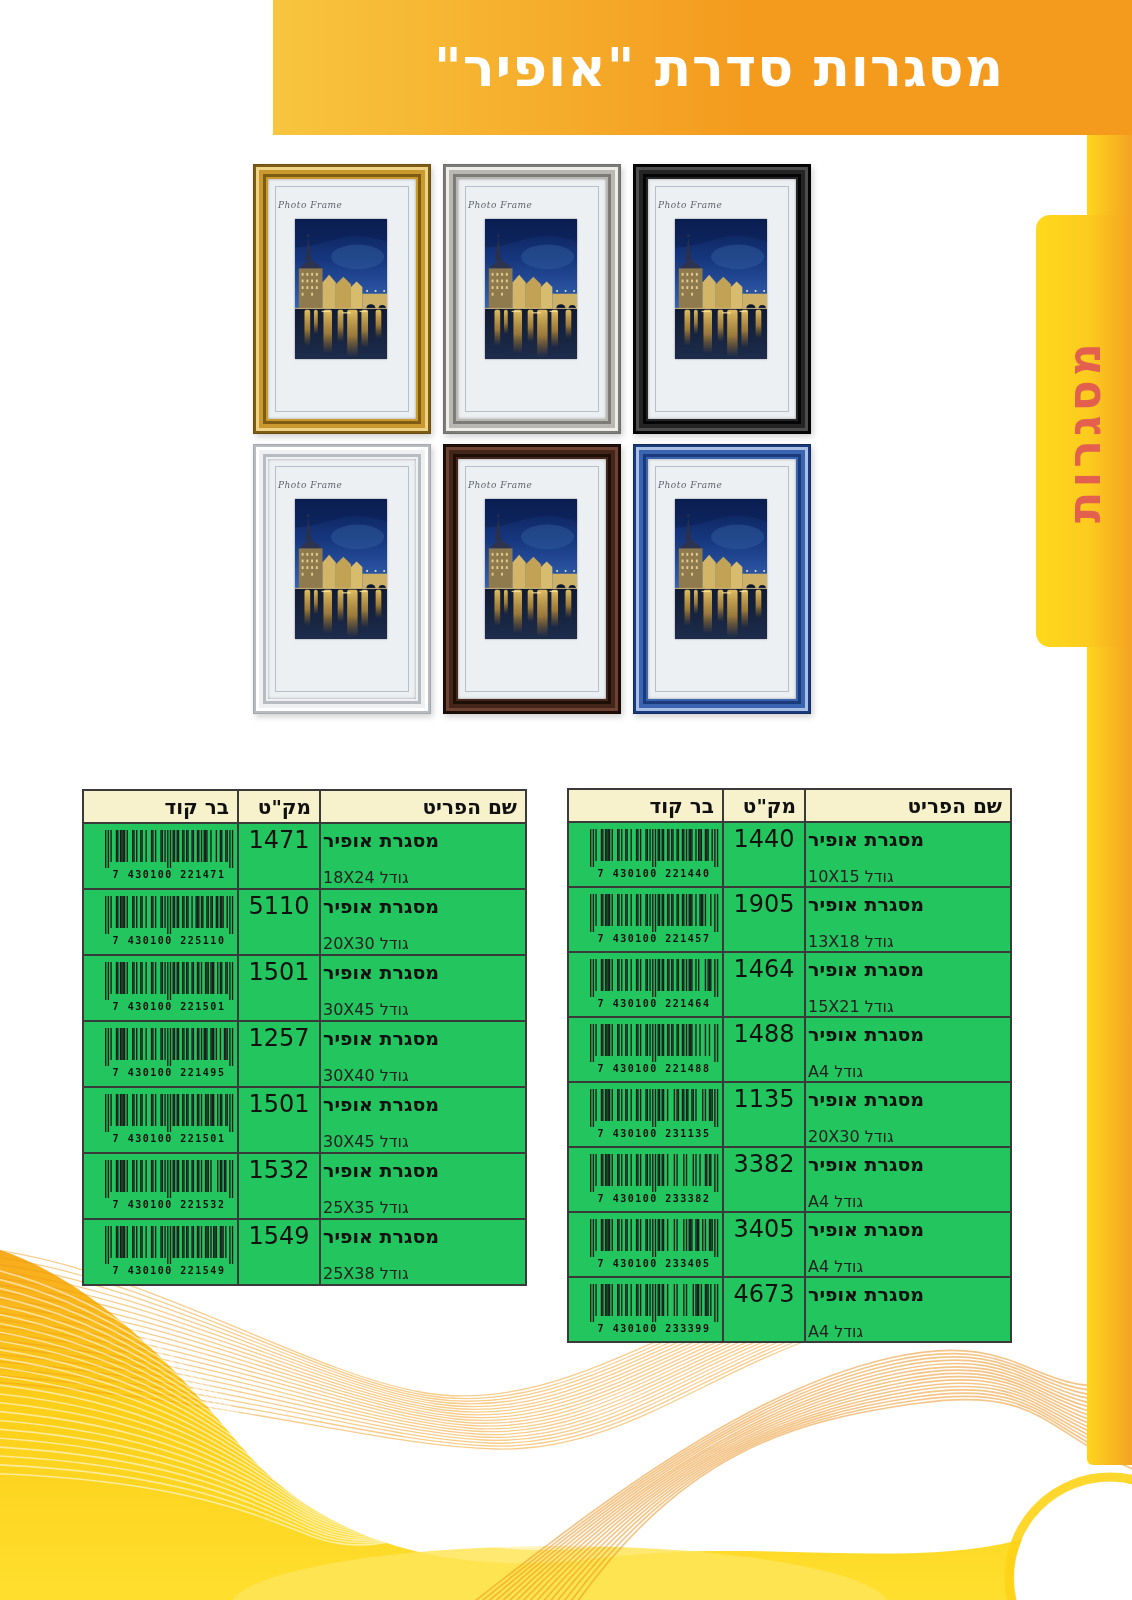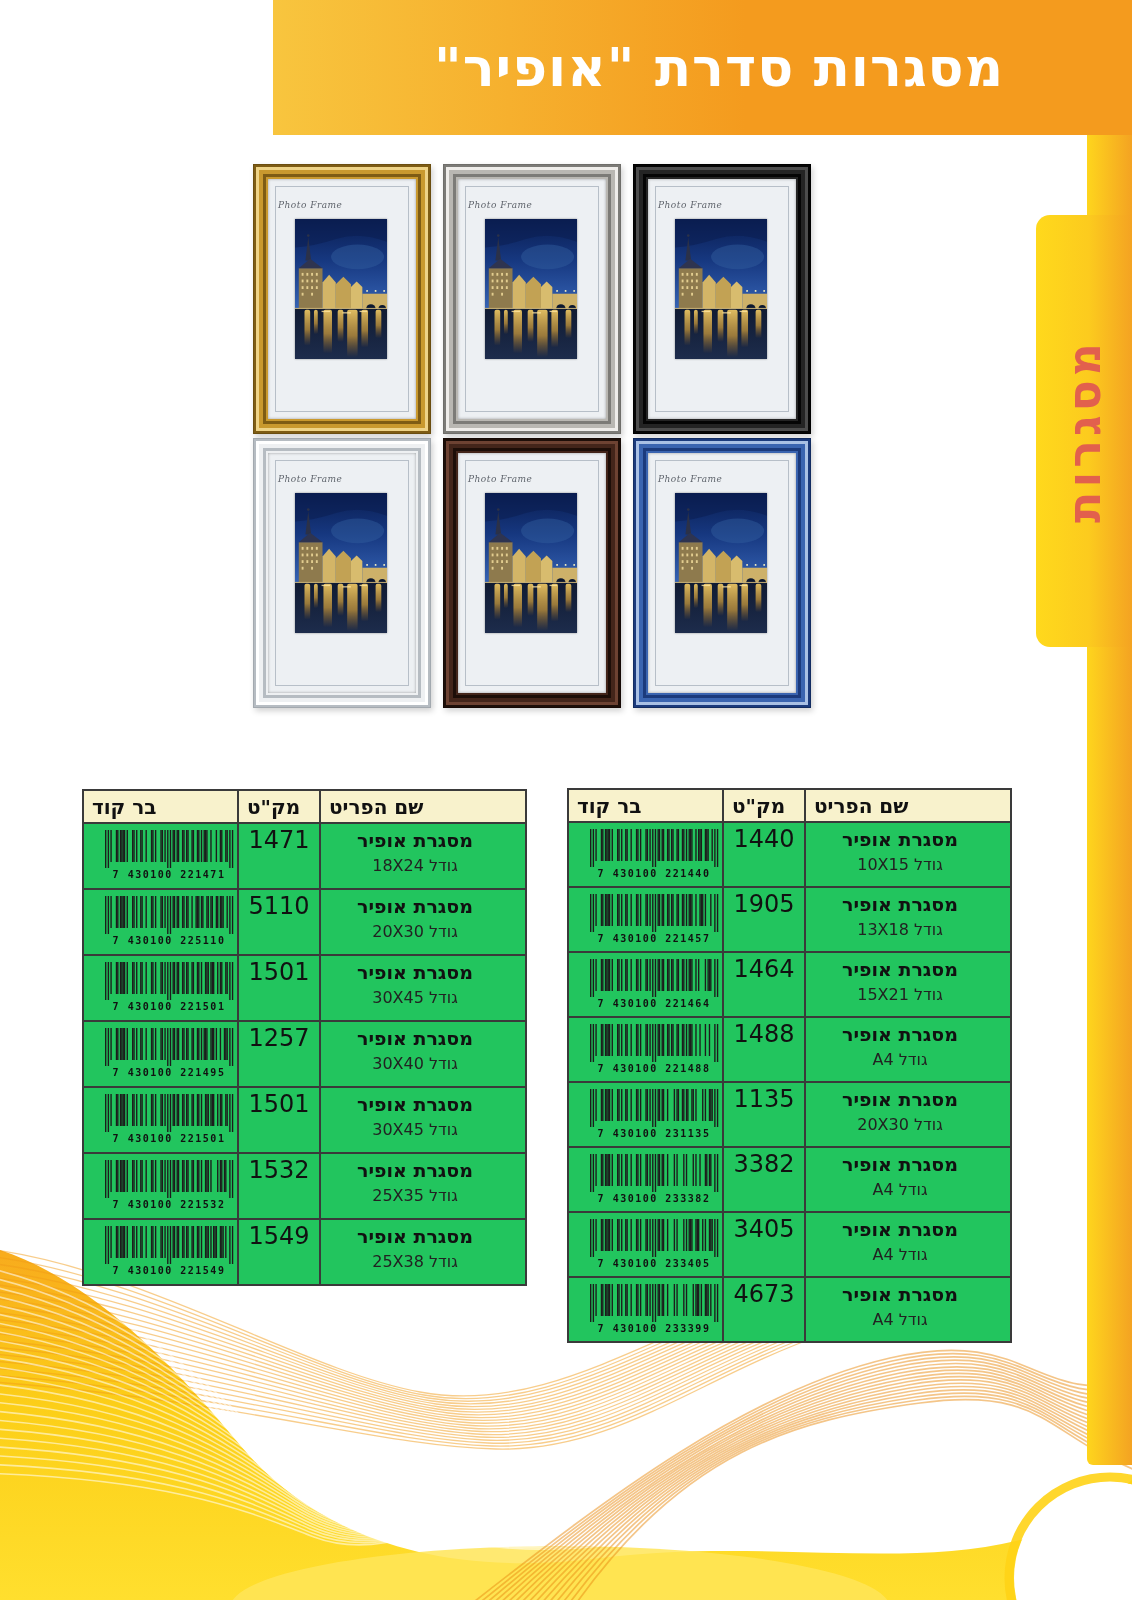--- a/index.html
+++ b/index.html
@@ -29,21 +29,21 @@
     border-top-left-radius:14px;border-bottom-left-radius:14px;
     display:flex;align-items:center;justify-content:center;z-index:5;
   }
   .side-tab span{
     transform:rotate(-90deg);white-space:nowrap;
     font-size:46px;font-weight:bold;letter-spacing:4px;
     color:var(--tab-text,#e2604d);
   }
   
   .frames{position:absolute;left:253px;top:164px;width:585px;z-index:2;}
-  .frame-row{display:flex;gap:12px;margin-bottom:4px;}
+  .frame-row{display:flex;gap:12px;margin-bottom:10px;}
   .frame{
     width:178px;height:270px;box-sizing:border-box;padding:14px;
     position:relative;box-shadow:2px 3px 6px rgba(0,0,0,.18);
   }
   .mat{
     width:100%;height:100%;position:relative;background:#edf0f3;
     box-shadow:inset 0 0 3px rgba(0,0,0,.35);
   }
   .mat-line{position:absolute;inset:7px;border:1px solid #b7bfc8;}
   .pf-label{
@@ -55,28 +55,28 @@
     position:absolute;top:40px;left:27px;width:92px;height:140px;
     overflow:hidden;box-shadow:0 0 2px rgba(0,0,0,.4);
   }
   
   .tbl-wrap{position:absolute;z-index:6;background:#ffffff;}
   #left-table-wrap{left:82px;top:789px;}
   #right-table-wrap{left:567px;top:788px;}
   table.ptable{border-collapse:collapse;direction:rtl;table-layout:fixed;background:#fff;}
   .ptable th{
     background:var(--th-bg,#f8f2cc);border:2px solid var(--tbl-border,#3a3a3a);
-    font-size:20px;font-weight:bold;color:#111;height:31px;padding:0 8px;text-align:left;
+    font-size:20px;font-weight:bold;color:#111;height:31px;padding:0 8px;text-align:right;
   }
   .ptable td{border:2px solid var(--tbl-border,#3a3a3a);vertical-align:top;background:#22c55e;}
   .ptable.rows59 td{height:59px;}
   .ptable.rows58 td{height:58px;}
-  .name-cell{text-align:center;padding:5px 18px 0 2px;}
+  .name-cell{text-align:left;padding:5px 18px 0 2px;}
   .item-name{font-size:19px;font-weight:bold;color:#111;line-height:1.25;}
-  .item-size{font-size:16px;color:#222;margin-top:3px;}
+  .item-size{font-size:16px;color:#222;margin-top:15px;}
   .sku-cell{text-align:center;padding-top:2px;font-size:24px;color:#111;}
   .bc-cell{text-align:right;padding-top:4px;direction:ltr;font-weight:bold;}
   
   #waves{position:absolute;left:0;top:1240px;width:1132px;height:360px;z-index:1;pointer-events:none;}
   #defs-holder{position:absolute;width:0;height:0;overflow:hidden;}
 </style>
 </head>
 <body>
 
 <svg id="defs-holder" aria-hidden="true">

